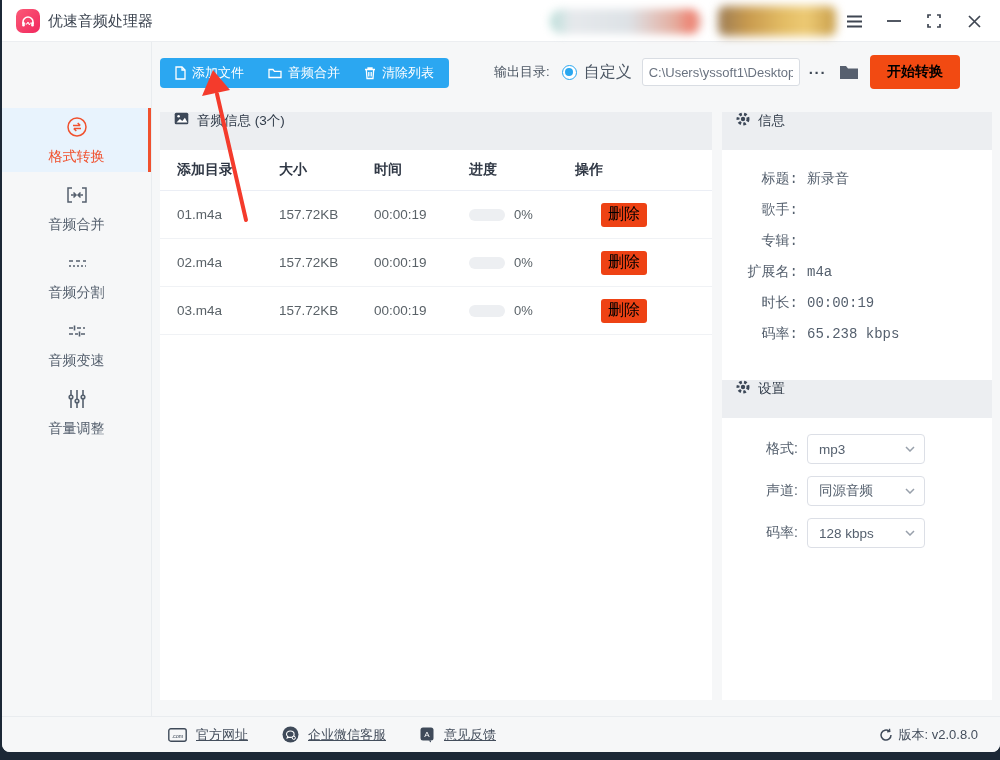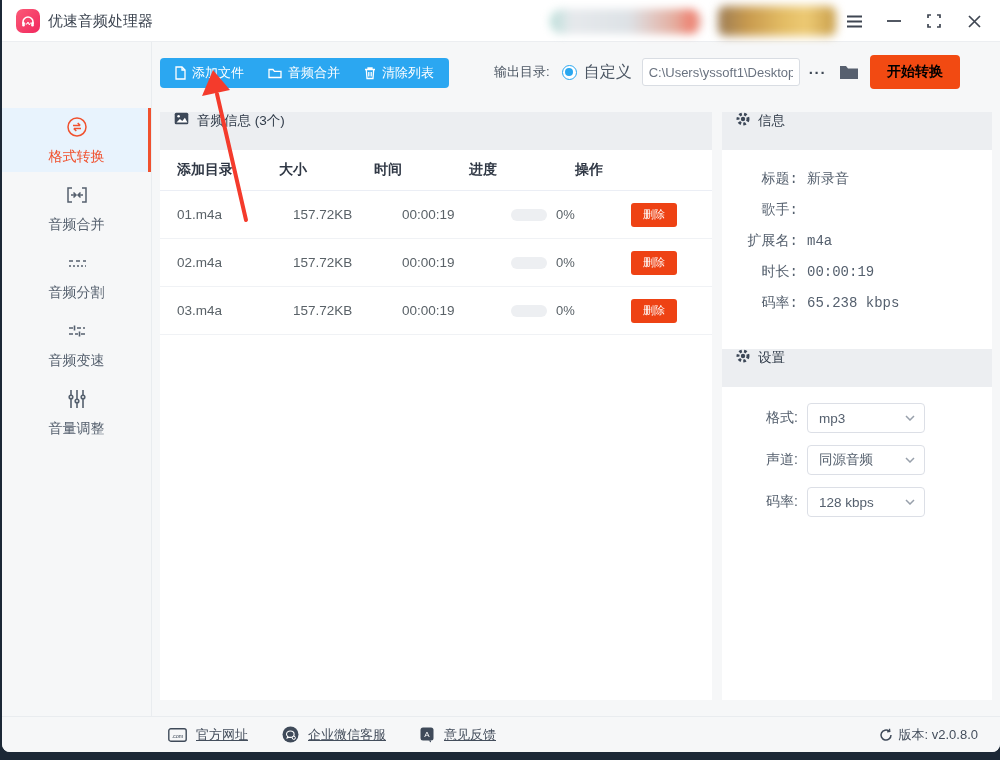--- a/index.html
+++ b/index.html
@@ -58,26 +58,26 @@
 
   
   .main-panel { position:absolute; left:158px; top:112px; width:552px; bottom:52px; background:#fff; }
   .right-panel { position:absolute; left:720px; top:112px; width:270px; bottom:52px; background:#fff; }
   .panel-head { height:38px; background:#eceef1; display:flex; align-items:flex-start; padding:0 14px; gap:8px; }
   .panel-head .ph-title { font-size:13.5px; color:#303b49; }
 
   
   .t-grid { display:grid; grid-template-columns:102px 95px 95px 106px 1fr; align-items:center; padding-left:17px; }
   .t-head { height:41px; border-bottom:1px solid #ebeef5; font-size:14px; font-weight:bold; color:#303845; }
-  .t-row { height:48px; border-bottom:1px solid #f0f2f5; font-size:13.5px; color:#5a6268;gap:14px; }
+  .t-row { height:48px; border-bottom:1px solid #f0f2f5; font-size:13.5px; color:#5a6268; }
   .prog-cell { display:flex; align-items:center; }
   .prog-pill { width:36px; height:12px; border-radius:6px; background:#edeff2; }
   .prog-txt { margin-left:9px; font-size:13px; color:#5a6268; }
-  .del-btn { width:46px; height:24px; background:#ee4214; color:#ffffff; font-size:11px; border:none;
-             border-radius:3px; cursor:pointer; font-family:"Liberation Sans",sans-serif; }
+  .del-btn { width:46px; height:24px; background:#ee4214; color:#000000; font-size:16px; border:none;
+             border-radius:3px; cursor:pointer; font-family:"Liberation Sans",sans-serif;margin-left:26px; }
 
   
   .info-rows { padding-top:13px; }
   .info-row { display:flex; height:31px; align-items:center; font-size:14px; color:#55606e;font-family:Liberation Mono, monospace; }
   .info-row .k { width:76px; text-align:right; }
   .info-row .v { margin-left:9px; }
   .settings-head { margin-top:31px; }
   .set-rows { padding-top:16px; display:flex; flex-direction:column; gap:12px; }
   .set-row { display:flex; align-items:center; font-size:14px; color:#55606e; }
   .set-row .k { width:76px; text-align:right; }
@@ -295,20 +295,24 @@
     <div class="info-rows">
       <div class="info-row">
         <span class="k">标题:</span>
         <span class="v">新录音</span>
       </div>
       <div class="info-row">
         <span class="k">歌手:</span>
         <span class="v"></span>
       </div>
       <div class="info-row">
+        <span class="k">专辑:</span>
+        <span class="v"></span>
+      </div>
+      <div class="info-row">
         <span class="k">扩展名:</span>
         <span class="v">m4a</span>
       </div>
       <div class="info-row">
         <span class="k">时长:</span>
         <span class="v">00:00:19</span>
       </div>
       <div class="info-row">
         <span class="k">码率:</span>
         <span class="v">65.238 kbps</span>

